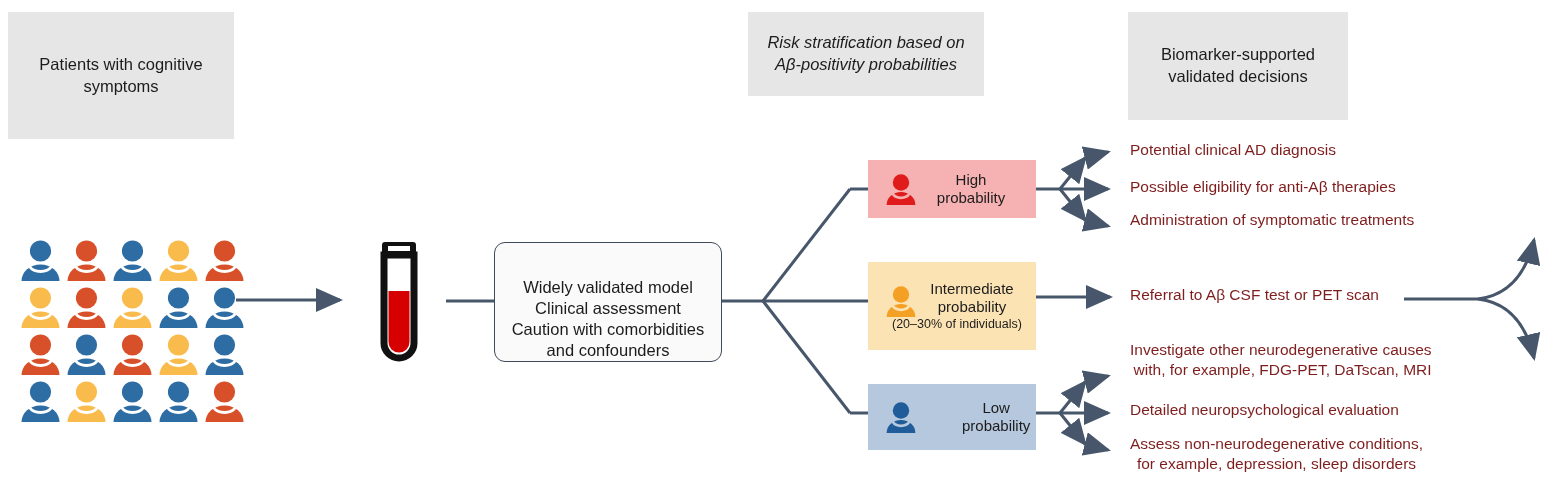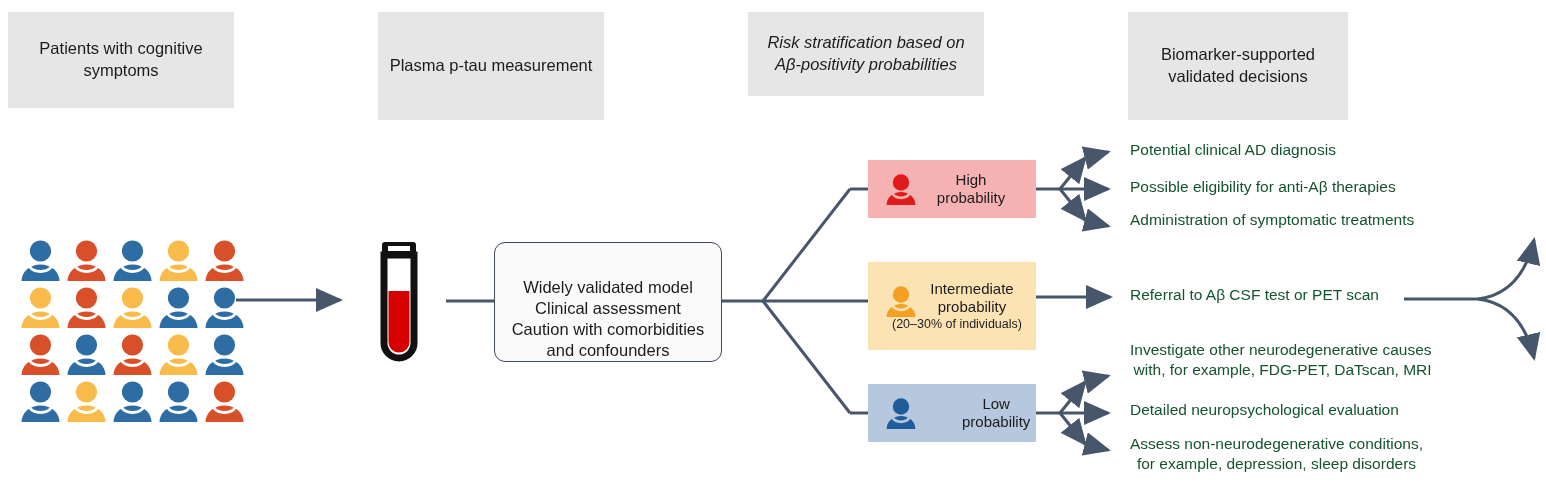--- a/index.html
+++ b/index.html
@@ -17,21 +17,21 @@
     position:absolute;
     background:#e6e6e6;
     display:flex;align-items:center;justify-content:center;
     text-align:center;
     font-size:16.5px;
     line-height:1.32;
     color:#1c1c1c;
     padding:4px 8px;
     box-sizing:border-box;
   }
-  #hdr0{left:8px;  top:12px; width:226px;height:96px;}
+  #hdr0{left:8px;  top:12px; width:226px;height:127px;}
   #hdr1{left:378px;top:12px; width:226px;height:108px;}
   #hdr2{left:748px;top:12px; width:236px;height:84px;font-style:italic;}
   #hdr3{left:1128px;top:12px;width:220px;height:108px;}
 
   
   #grid{
     position:absolute;left:18px;top:238px;
     display:grid;
     grid-template-columns:repeat(5,45px);
     grid-auto-rows:43px;
@@ -54,55 +54,54 @@
 
   
   .riskbox{
     position:absolute;
     display:flex;align-items:center;justify-content:flex-start;
     box-sizing:border-box;
     padding-left:16px;
   }
   #risk-high{left:868px;top:160px;width:168px;height:58px;background:#f6b2b2;}
   #risk-int {left:868px;top:262px;width:168px;height:88px;background:#fce3b4;}
-  #risk-low {left:868px;top:384px;width:168px;height:58px;background:#b6c8de;gap:40px;}
+  #risk-low {left:868px;top:384px;width:168px;height:66px;background:#b6c8de;gap:40px;}
   .risk-ico{width:34px;height:34px;flex:0 0 34px;margin-right:4px;}
   #risk-int .risk-ico{margin-top:-10px;}
   .risk-txt{
     flex:1;text-align:center;font-size:15px;line-height:1.18;color:#1c1c1c;
     padding-right:16px;
   }
   .risk-sub{display:block;font-size:12.5px;margin-top:2px;white-space:nowrap;
             margin-left:-30px;}
 
   
   .outcome{
     position:absolute;
-    font-size:15.5px;line-height:1.26;color:#14532d;
+    font-size:15.5px;line-height:1.26;color:#7f1d1d;
     white-space:pre-line;
   }
   #out-h1{left:1130px;top:140px;}
   #out-h2{left:1130px;top:177px;}
   #out-h3{left:1130px;top:210px;}
   #out-i1{left:1130px;top:285px;}
   #out-l1{left:1130px;top:340px;text-align:right;}
   #out-l2{left:1130px;top:400px;}
   #out-l3{left:1130px;top:434px;text-align:center;}
 
   
   #wires{position:absolute;left:0;top:0;width:1546px;height:486px;
          pointer-events:none;}
 </style>
 </head>
 <body>
 
 <div id="stage">
 
   <div class="hdr" id="hdr0">Patients with cognitive symptoms</div>
-  <div class="hdr" id="hdr1">Plasma p-tau measurement</div>
   <div class="hdr" id="hdr2">Risk stratification based on Aβ-positivity probabilities</div>
   <div class="hdr" id="hdr3">Biomarker-supported validated decisions</div>
 
   <div id="grid">
       <svg class="person" viewBox="0 0 45 43">
         <circle cx="22.5" cy="13" r="10.6" fill="#2e6da4"></circle>
         <path d="M3.5 43 a19 16.5 0 0 1 38 0 z" fill="#2e6da4"></path>
         <path d="M11.5 28.5 a12.5 9.5 0 0 0 22 0" fill="none" stroke="#ffffff" stroke-width="3"></path>
       </svg>
       <svg class="person" viewBox="0 0 45 43">

